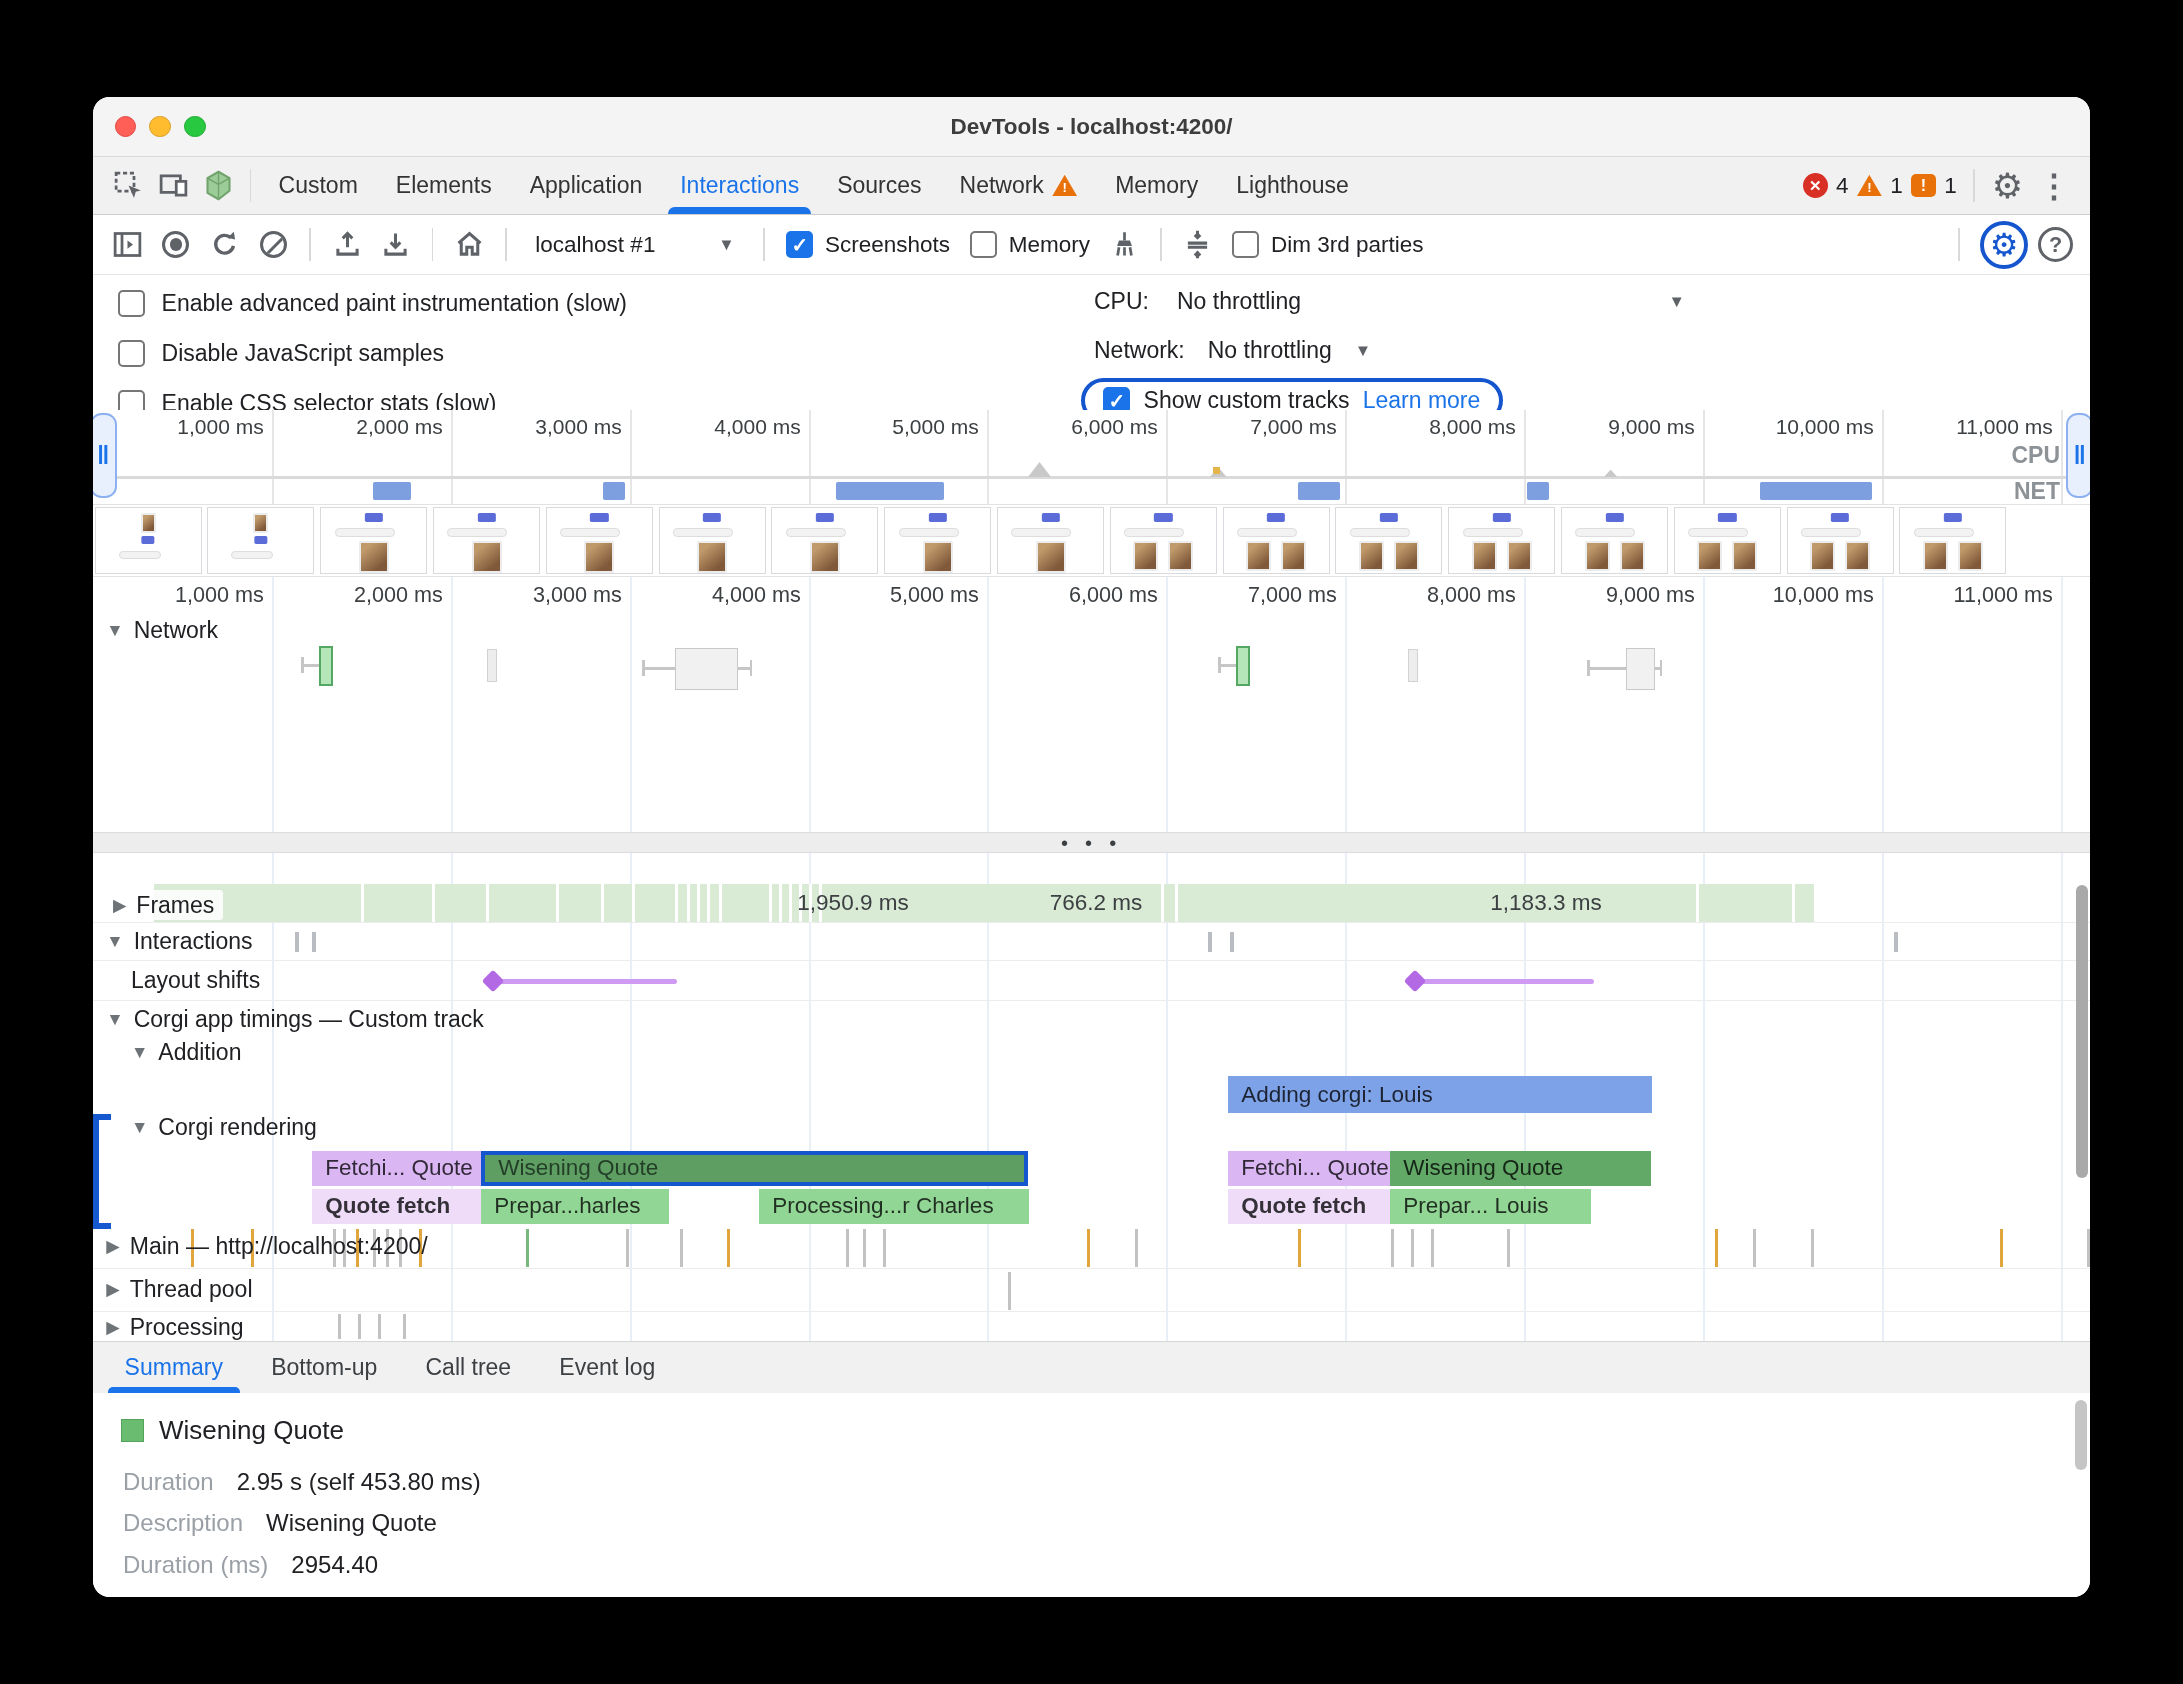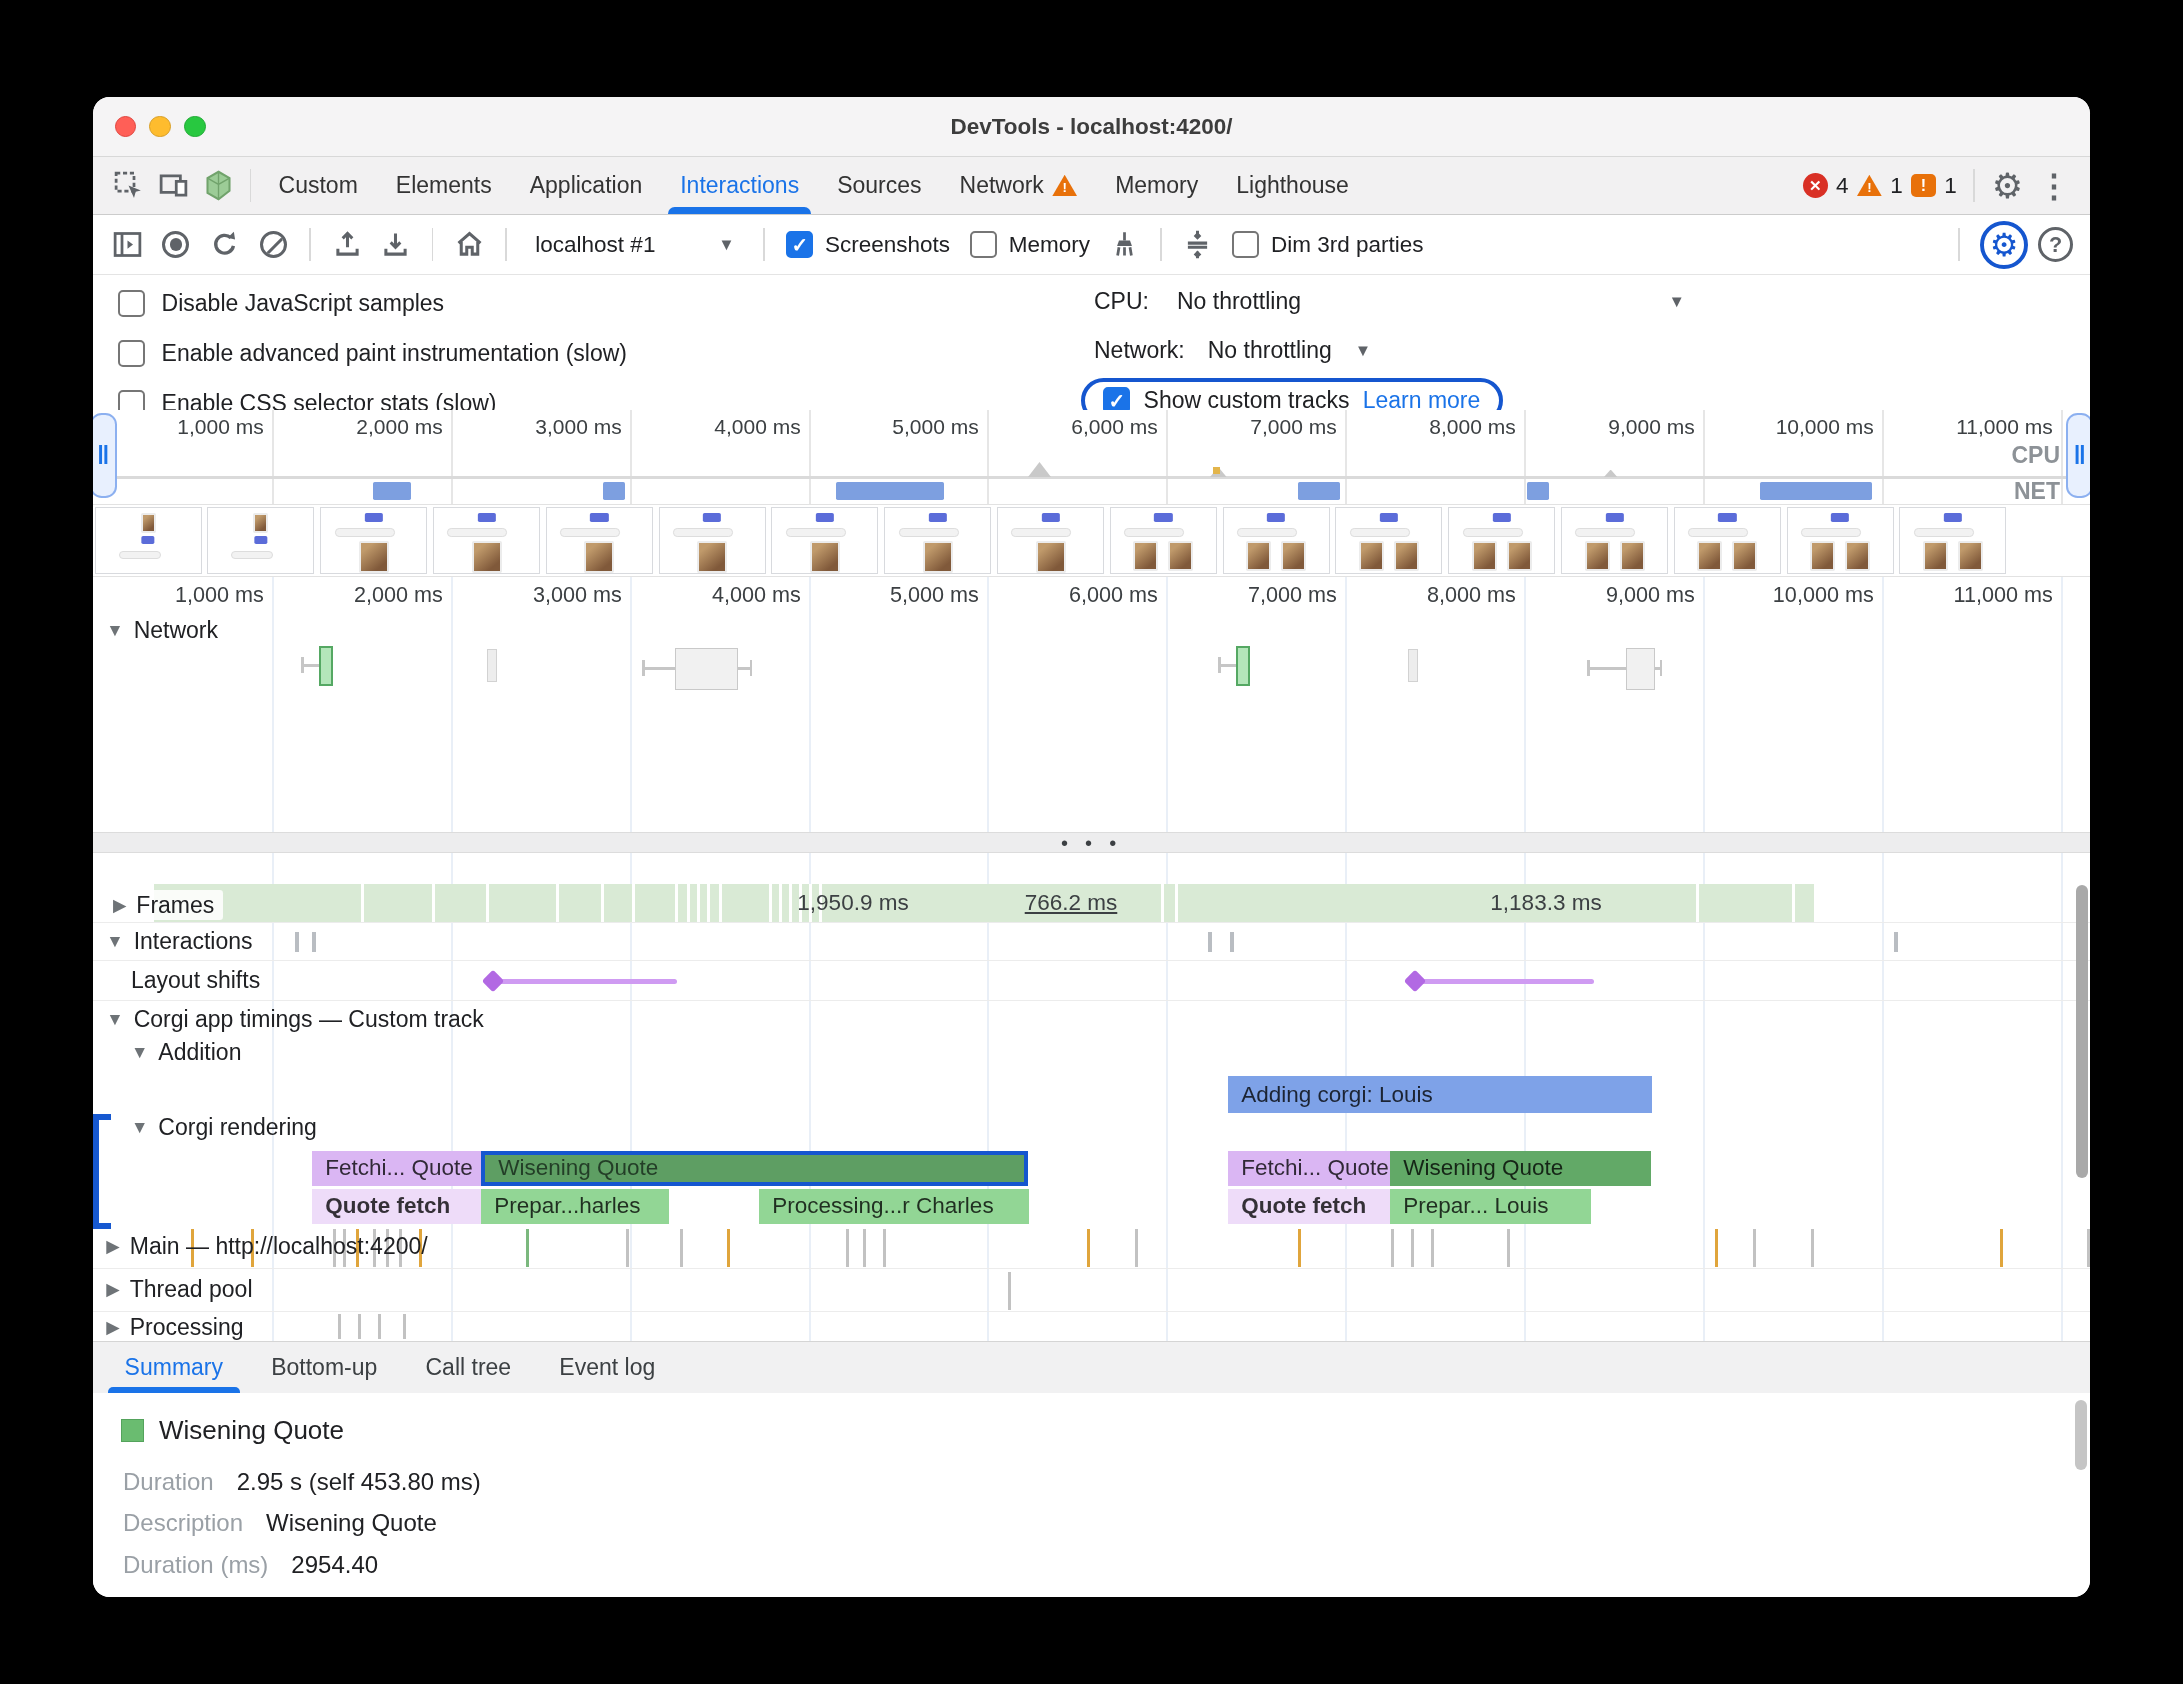--- a/index.html
+++ b/index.html
@@ -360,26 +360,26 @@
       <span class="ti">
         <span class="help">?</span>
       </span>
     </div>
 
     <div class="settings">
       <div class="set-col">
 
           <div class="set-row">
             <span class="cb"></span>
-            <span>Disable JavaScript samples</span>
+            <span>Enable advanced paint instrumentation (slow)</span>
           </div>
 
           <div class="set-row">
             <span class="cb"></span>
-            <span>Enable advanced paint instrumentation (slow)</span>
+            <span>Disable JavaScript samples</span>
           </div>
 
           <div class="set-row">
             <span class="cb"></span>
             <span>Enable CSS selector stats (slow)</span>
           </div>
         </div>
       <div class="cpu-row">
         <span>CPU:</span>
         <span>No throttling</span>
@@ -713,21 +713,21 @@
             <div class="fgap" style="left: 716px;"></div>
             <div class="fgap" style="left: 726px;"></div>
             <div class="fgap" style="left: 1068px;"></div>
             <div class="fgap" style="left: 1082px;"></div>
             <div class="fgap" style="left: 1603px;"></div>
             <div class="fgap" style="left: 1699px;"></div>
           </div>
         <div>
 
         <span class="fdur" style="left: 760px;">1,950.9 ms</span>
-            <span class="fdur" style="left: 978px; text-decoration: underline;">766.2 ms</span>
+            <span class="fdur" style="left: 1003px;">766.2 ms</span>
             <span class="fdur" style="left: 1453px;">1,183.3 ms</span>
           </div>
         <div class="track-head frames-head">
           <span class="tri">▶</span>
           <span>Frames</span>
         </div>
       </div>
 
       <div class="lrow row-inter">
         <div class="track-head" style="top:5px;">

